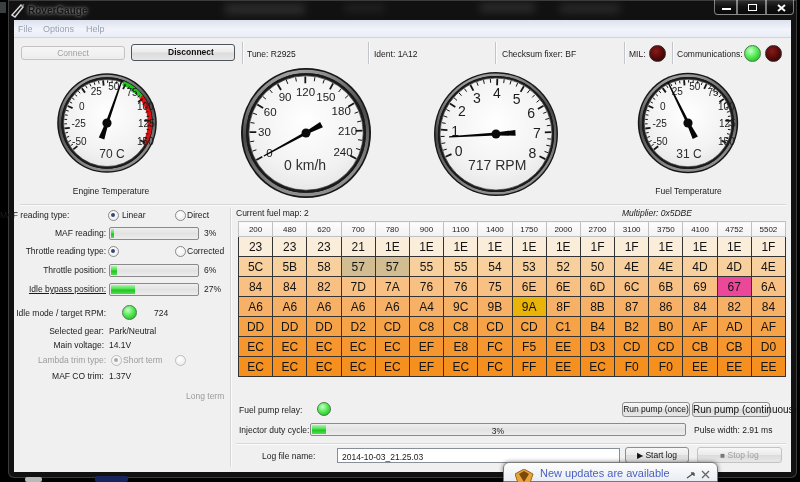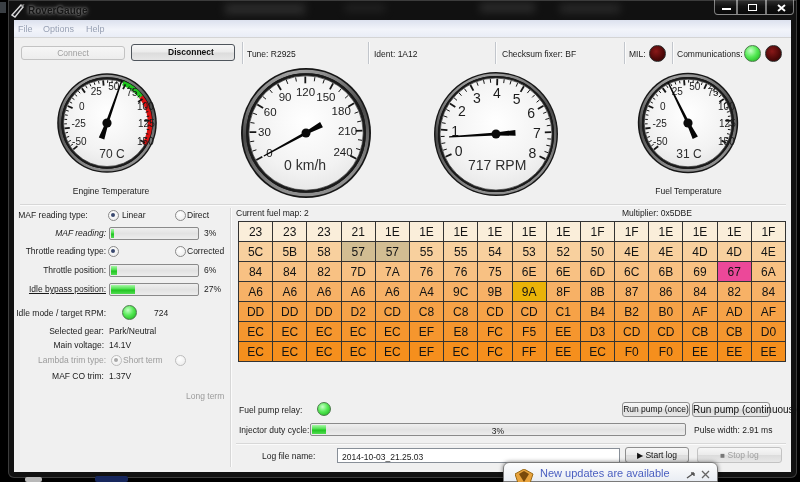--- a/index.html
+++ b/index.html
@@ -346,27 +346,27 @@
       <text x="53" y="87.2" font-size="12" text-anchor="middle" fill="#2e2e2e">31 C</text>
       <polygon points="32.5,10.9 31.4,11.4 50.7,52.7 56.7,68.1 61.9,65.5 53.3,51.3" fill="#050505"></polygon>
       <circle cx="52" cy="52" r="4.6" fill="#0a0a0a"></circle>
     </svg></div>
 <div class="lbl" style="left:11px;top:186px;width:200px;text-align:center;">Engine Temperature</div>
 <div class="lbl" style="left:588.5px;top:186px;width:200px;text-align:center;">Fuel Temperature</div>
 
 <div class="abs" style="left:20px;top:204px;width:766px;height:1px;background:#d7d7d7;box-shadow:0 1px 0 #fbfbfb;"></div>
 <div class="abs" style="left:230px;top:208px;width:1px;height:259px;background:#d7d7d7;box-shadow:1px 0 0 #fbfbfb;"></div>
 
-<div class="lbl" style="left:0;top:210px;width:106px;text-align:center;">MAF reading type:</div>
+<div class="lbl" style="left:0;top:210px;width:106px;text-align:left;">MAF reading type:</div>
 <div class="radio on" style="left:107.5px;top:209.5px;"></div>
 <div class="lbl" style="left:122px;top:210px;">Linear</div>
 <div class="radio" style="left:175px;top:209.5px;"></div>
 <div class="lbl" style="left:187px;top:210px;">Direct</div>
 
-<div class="lbl" style="left:0;top:228px;width:106px;text-align:right;font-style:italic;">MAF reading:</div>
+<div class="lbl" style="left:0;top:228px;width:106px;text-align:right;">MAF reading:</div>
 <div class="pbar" style="left:109px;top:227px;width:90px;">
     <div class="pfill" style="width:3px;"></div>
   </div>
 <div class="lbl" style="left:204px;top:228px;">3%</div>
 
 <div class="lbl" style="left:0;top:246px;width:106px;text-align:right;">Throttle reading type:</div>
 <div class="radio on" style="left:107.5px;top:245.5px;"></div>
 <div class="lbl" style="left:122px;top:246px;margin-top:20px;">Absolute</div>
 <div class="radio" style="left:175px;top:245.5px;"></div>
 <div class="lbl" style="left:187px;top:246px;">Corrected</div>
@@ -396,24 +396,42 @@
 <div class="lbl" style="left:0;top:355px;width:106px;text-align:right;color:#9b9b9b;">Lambda trim type:</div>
 <div class="radio on dis" style="left:110.5px;top:354.5px;"></div>
 <div class="lbl" style="left:123px;top:355px;color:#9b9b9b;">Short term</div>
 <div class="radio dis" style="left:174.5px;top:354.5px;"></div>
 <div class="lbl" style="left:186px;top:355px;color:#9b9b9b;margin-top:36px;">Long term</div>
 
 <div class="lbl" style="left:0;top:371px;width:104px;text-align:right;">MAF CO trim:</div>
 <div class="lbl" style="left:109px;top:371px;">1.37V</div>
 
 <div class="lbl" style="left:236px;top:208px;">Current fuel map: 2</div>
-<div class="lbl" style="left:622px;top:208px;">Multiplier: 0x5DBE</div>
+<div class="lbl" style="left:622px;top:208px;font-style:italic;">Multiplier: 0x5DBE</div>
 <div id="fmap">
     <table>
       <tbody>
+        <tr>
+          <th>200</th>
+          <th>480</th>
+          <th>620</th>
+          <th>700</th>
+          <th>780</th>
+          <th>900</th>
+          <th>1100</th>
+          <th>1400</th>
+          <th>1750</th>
+          <th>2000</th>
+          <th>2700</th>
+          <th>3100</th>
+          <th>3750</th>
+          <th>4100</th>
+          <th>4752</th>
+          <th>5502</th>
+        </tr>
         <tr>
           <td style="background:#faeeda">23</td>
           <td style="background:#faeeda">23</td>
           <td style="background:#faeeda">23</td>
           <td style="background:#faeeda">21</td>
           <td style="background:#faeeda">1E</td>
           <td style="background:#faeeda">1E</td>
           <td style="background:#faeeda">1E</td>
           <td style="background:#faeeda">1E</td>
           <td style="background:#faeeda">1E</td>

